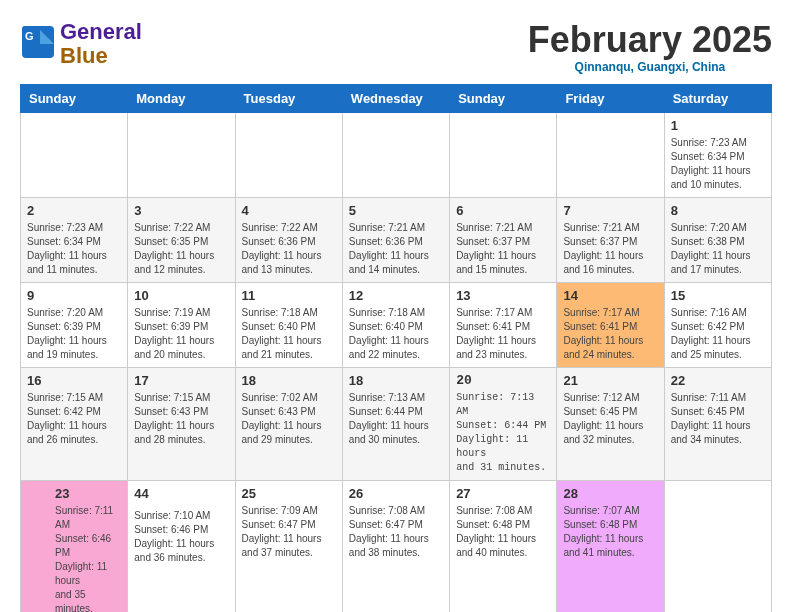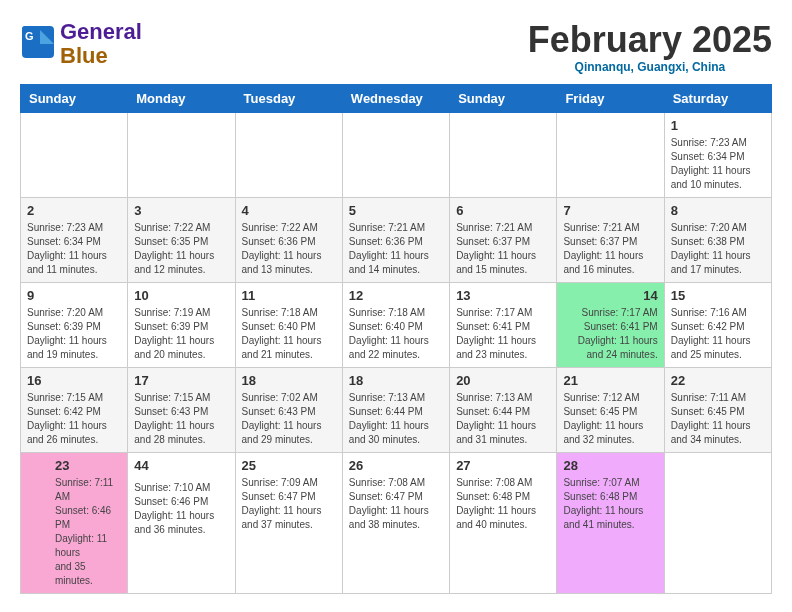--- a/index.html
+++ b/index.html
@@ -220,21 +220,21 @@
 Daylight: 11 hours
 and 22 minutes.</div>
         </td>
         <td style="background-color: rgb(255, 255, 255);">
           <span class="day-number">13</span>
           <div class="day-info" style="white-space: pre-line;">Sunrise: 7:17 AM
 Sunset: 6:41 PM
 Daylight: 11 hours
 and 23 minutes.</div>
         </td>
-        <td style="background-color: #86efac; text-align: right;">
+        <td style="background-color: #fdba74;">
           <span class="day-number">14</span>
           <div class="day-info" style="white-space: pre-line;">Sunrise: 7:17 AM
 Sunset: 6:41 PM
 Daylight: 11 hours
 and 24 minutes.</div>
         </td>
         <td style="background-color: rgb(255, 255, 255);">
           <span class="day-number">15</span>
           <div class="day-info" style="white-space: pre-line;">Sunrise: 7:16 AM
 Sunset: 6:42 PM
@@ -264,21 +264,21 @@
 Daylight: 11 hours
 and 29 minutes.</div>
         </td>
         <td style="background-color: rgb(245, 245, 245);">
           <span class="day-number">18</span>
           <div class="day-info" style="white-space: pre-line;">Sunrise: 7:13 AM
 Sunset: 6:44 PM
 Daylight: 11 hours
 and 30 minutes.</div>
         </td>
-        <td style="background-color: rgb(245, 245, 245);">
+        <td style="background-color: rgb(245, 245, 245); font-family: Liberation Mono, monospace;">
           <span class="day-number">20</span>
           <div class="day-info" style="white-space: pre-line;">Sunrise: 7:13 AM
 Sunset: 6:44 PM
 Daylight: 11 hours
 and 31 minutes.</div>
         </td>
         <td style="background-color: rgb(245, 245, 245);">
           <span class="day-number">21</span>
           <div class="day-info" style="white-space: pre-line;">Sunrise: 7:12 AM
 Sunset: 6:45 PM

